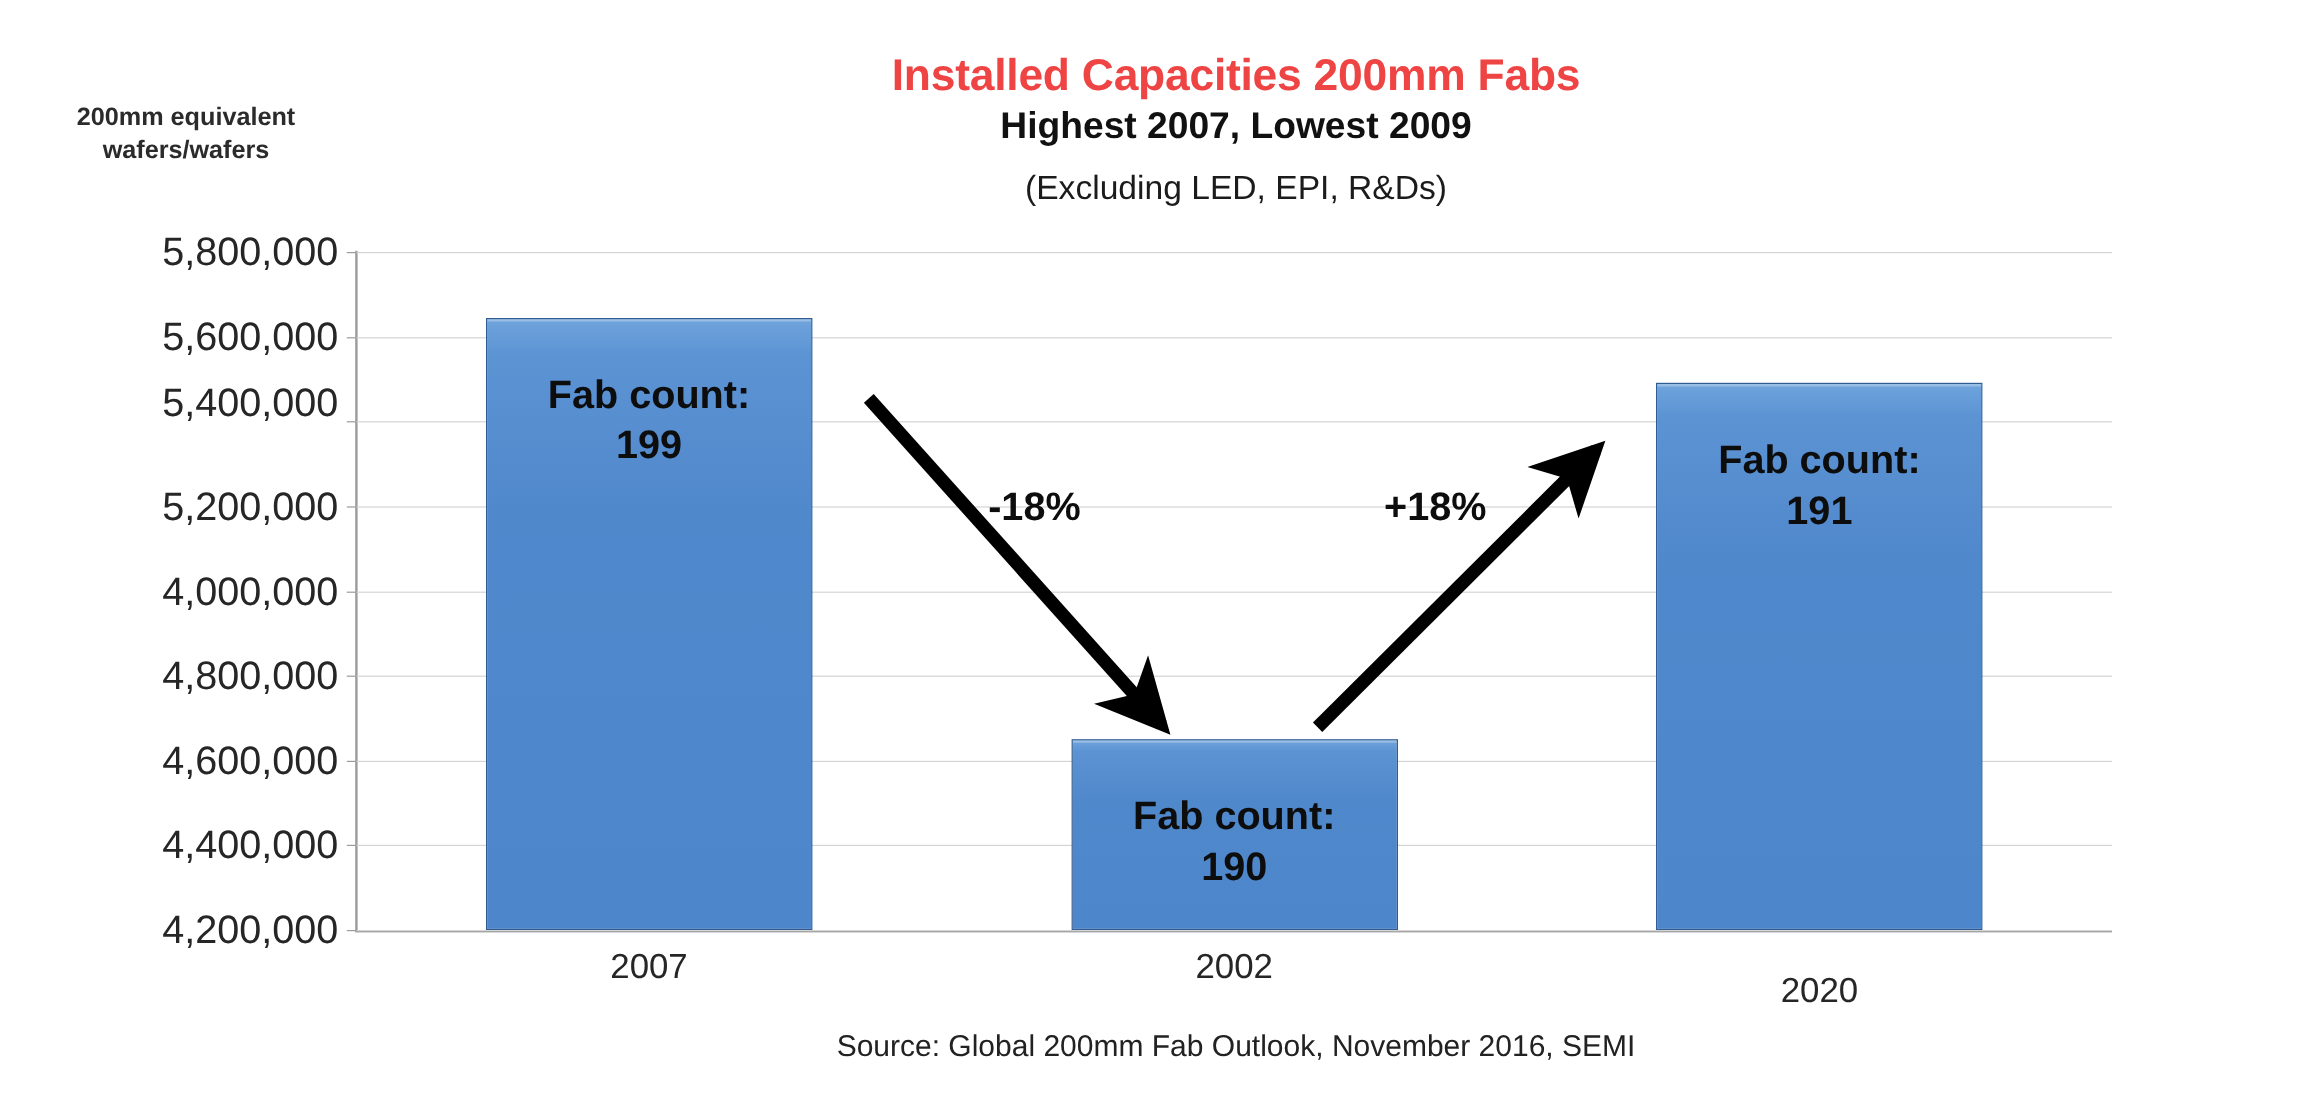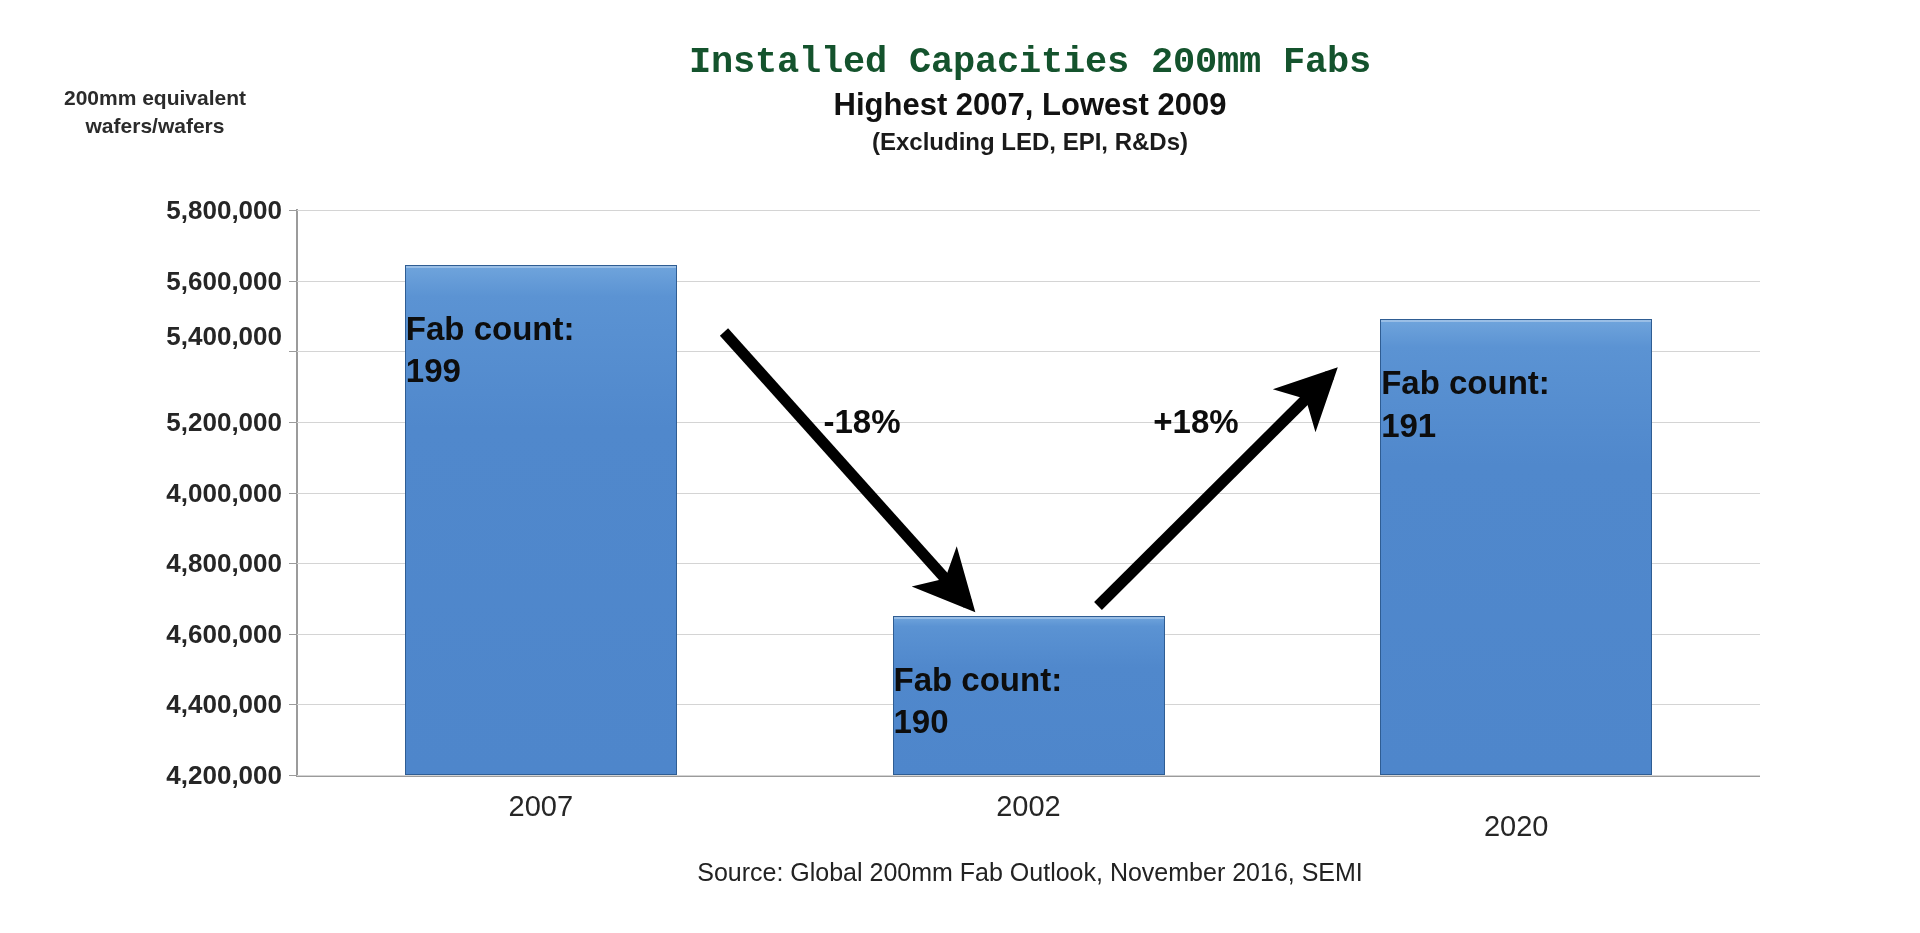--- a/index.html
+++ b/index.html
@@ -31,35 +31,34 @@
     top: 42px;
     width: 1460px;
     text-align: center;
     pointer-events: none;
   }
   .chart-title {
     font-size: 37px;
     font-weight: bold;
     letter-spacing: -0.2px;
     line-height: 1.12;
-    color: #14532d;
-    font-family: Liberation Mono, monospace;
+    color: #ef4444;
   }
   .chart-subtitle {
     font-size: 31px;
     font-weight: bold;
     line-height: 1.18;
     margin-top: 4px;
     color: #111111;
   }
   .chart-subtitle2 {
-    font-size: 24px;
-    font-weight: bold;
+    font-size: 28px;
+    font-weight: normal;
     line-height: 1.18;
-    margin-top: 4px;
+    margin-top: 16px;
     color: #1b1b1b;
   }
 
   
   .axis-title {
     position: absolute;
     left: 18px;
     top: 84px;
     width: 274px;
     text-align: center;
@@ -107,22 +106,22 @@
     height: 1px;
     background: #9b9b9b;
   }
 
   
   .ytick {
     position: absolute;
     right: 0;
     width: 215px;
     text-align: right;
-    font-size: 26px;
-    font-weight: bold;
+    font-size: 33px;
+    font-weight: normal;
     color: #262626;
     transform: translateY(-50%);
   }
   #ytick-layer {
     position: absolute;
     left: 60px;
     top: 210px;
     width: 222px;
     height: 565px;
   }
@@ -132,21 +131,21 @@
     position: absolute;
     box-sizing: border-box;
     border: 1px solid #2f5d93;
     background: linear-gradient(to bottom, #6fa4dc 0%, #5b93d3 6%, #5088cc 32%, #4e86cb 100%);
     box-shadow: inset 0 2px 0 rgba(255,255,255,0.30);
   }
   .bar-label {
     position: absolute;
     left: 0;
     width: 100%;
-    text-align: left;
+    text-align: center;
     font-size: 33px;
     font-weight: bold;
     color: #0d0d0d;
     line-height: 1.28;
     pointer-events: none;
   }
 
   
   #xtick-layer {
     position: absolute;

